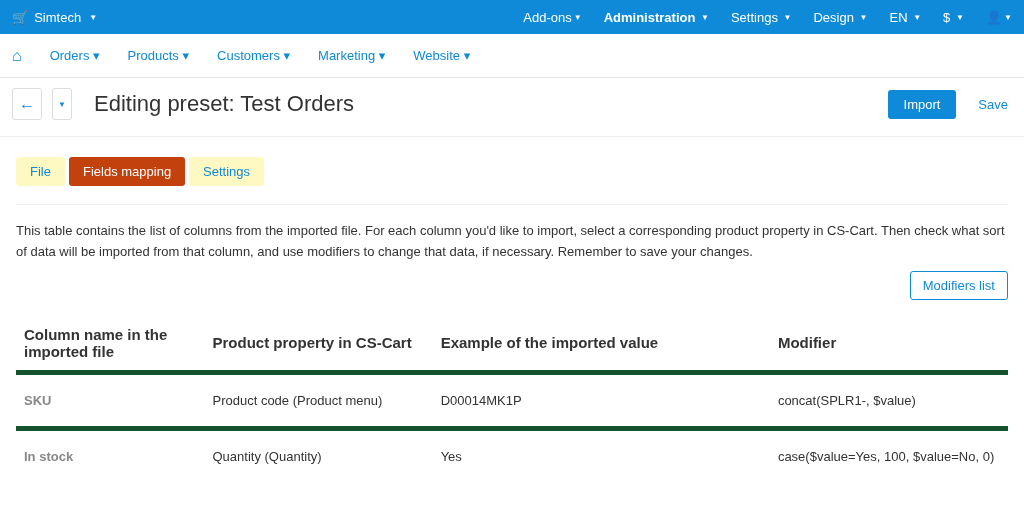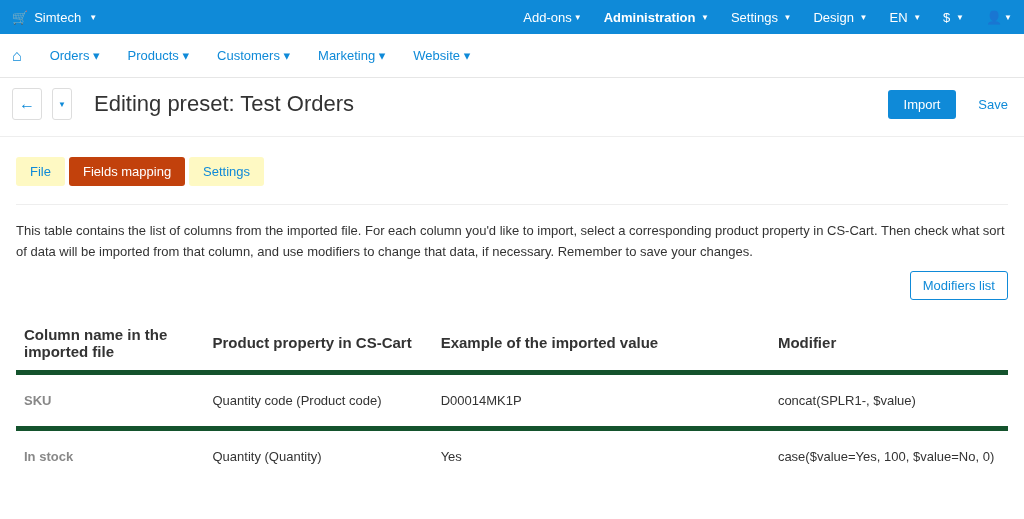--- a/index.html
+++ b/index.html
@@ -126,21 +126,21 @@
       <tr>
         <th class="c1">Column name in the imported file</th>
         <th class="c2">Product property in CS-Cart</th>
         <th class="c3">Example of the imported value</th>
         <th class="c4">Modifier</th>
       </tr>
     </thead>
     <tbody>
       <tr>
         <td class="colname">SKU</td>
-        <td class="propname">Quantity code (Product code)</td>
+        <td class="propname">Product code (Product menu)</td>
         <td class="example">D00014MK1P</td>
         <td class="modifier">concat(SPLR1-, $value)</td>
       </tr>
       <tr>
         <td class="colname">In stock</td>
         <td class="propname">Quantity (Quantity)</td>
         <td class="example">Yes</td>
         <td class="modifier">case($value=Yes, 100, $value=No, 0)</td>
       </tr>
 

